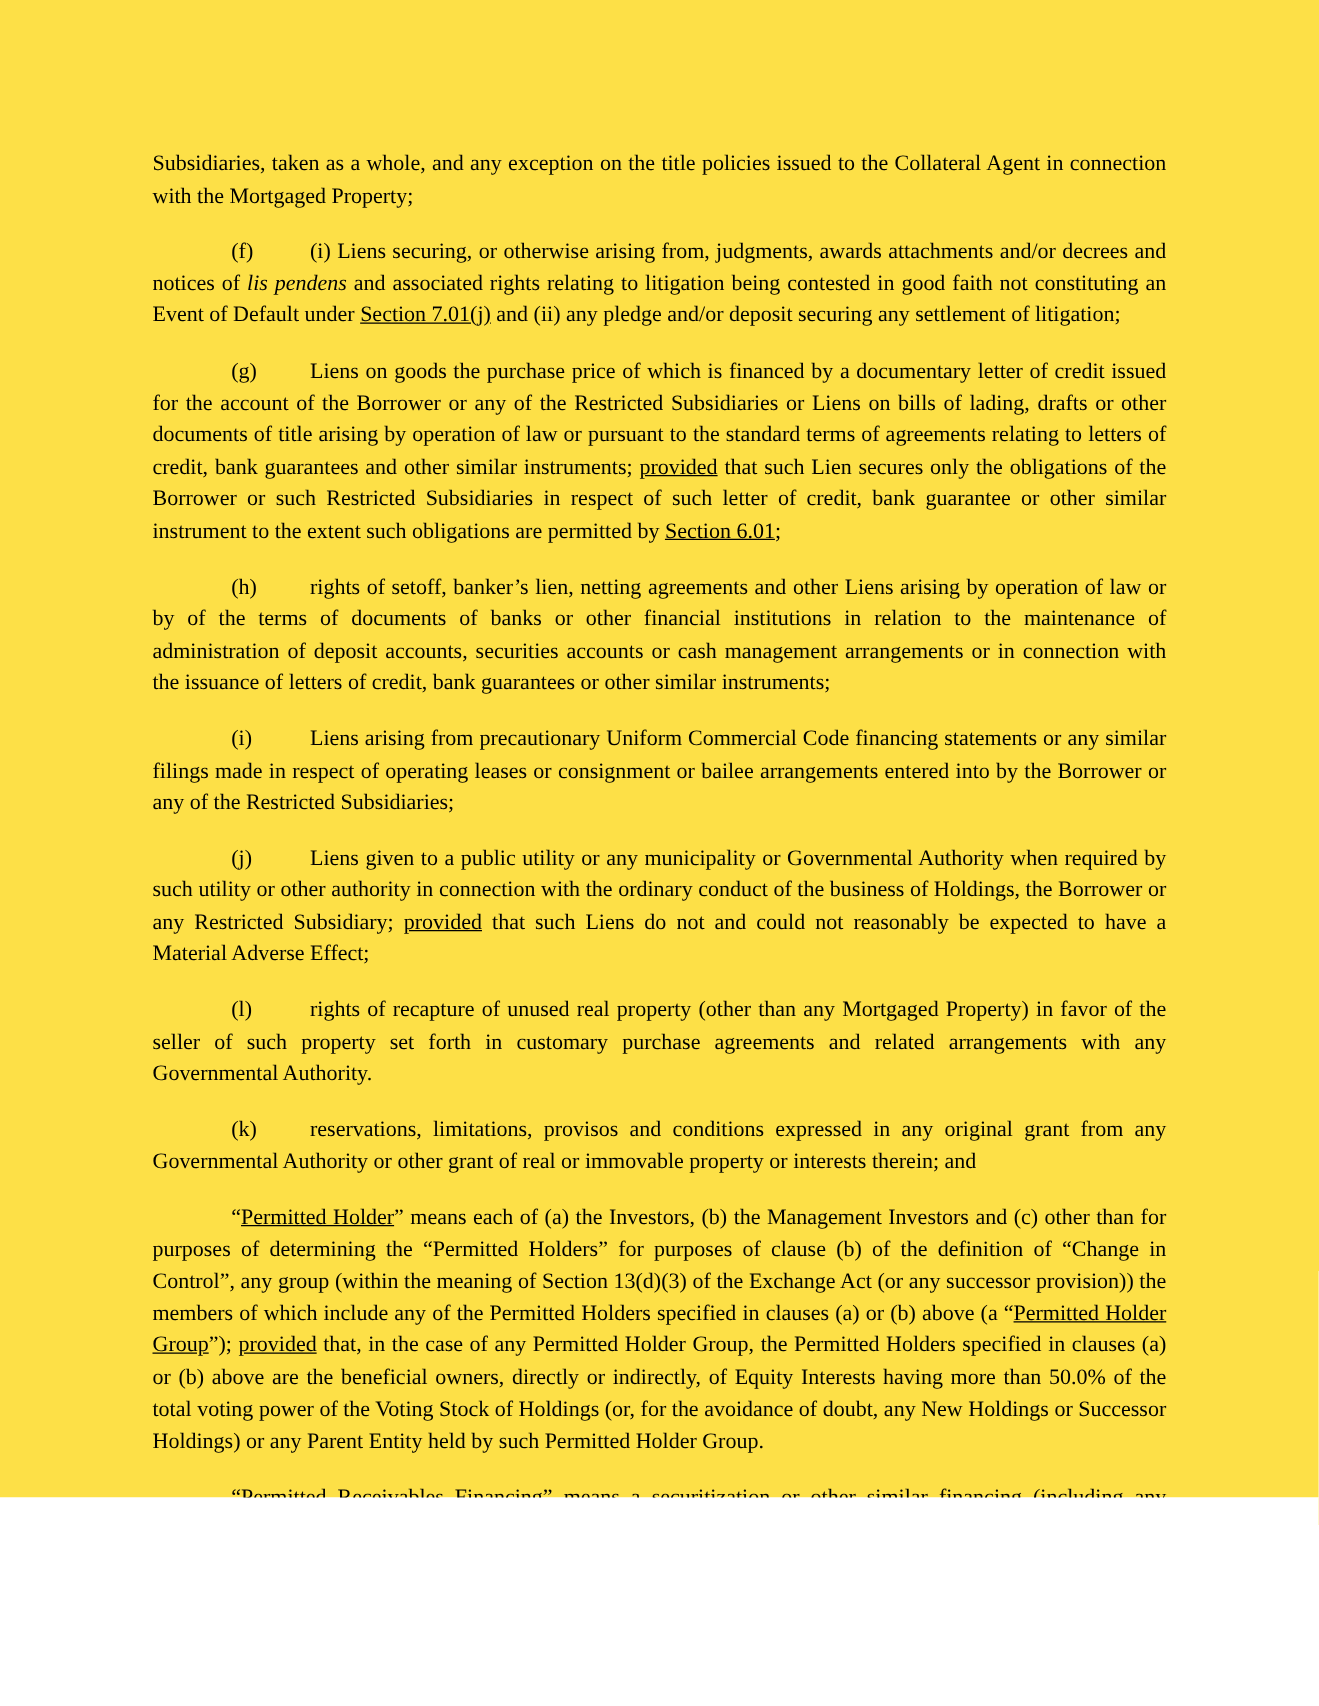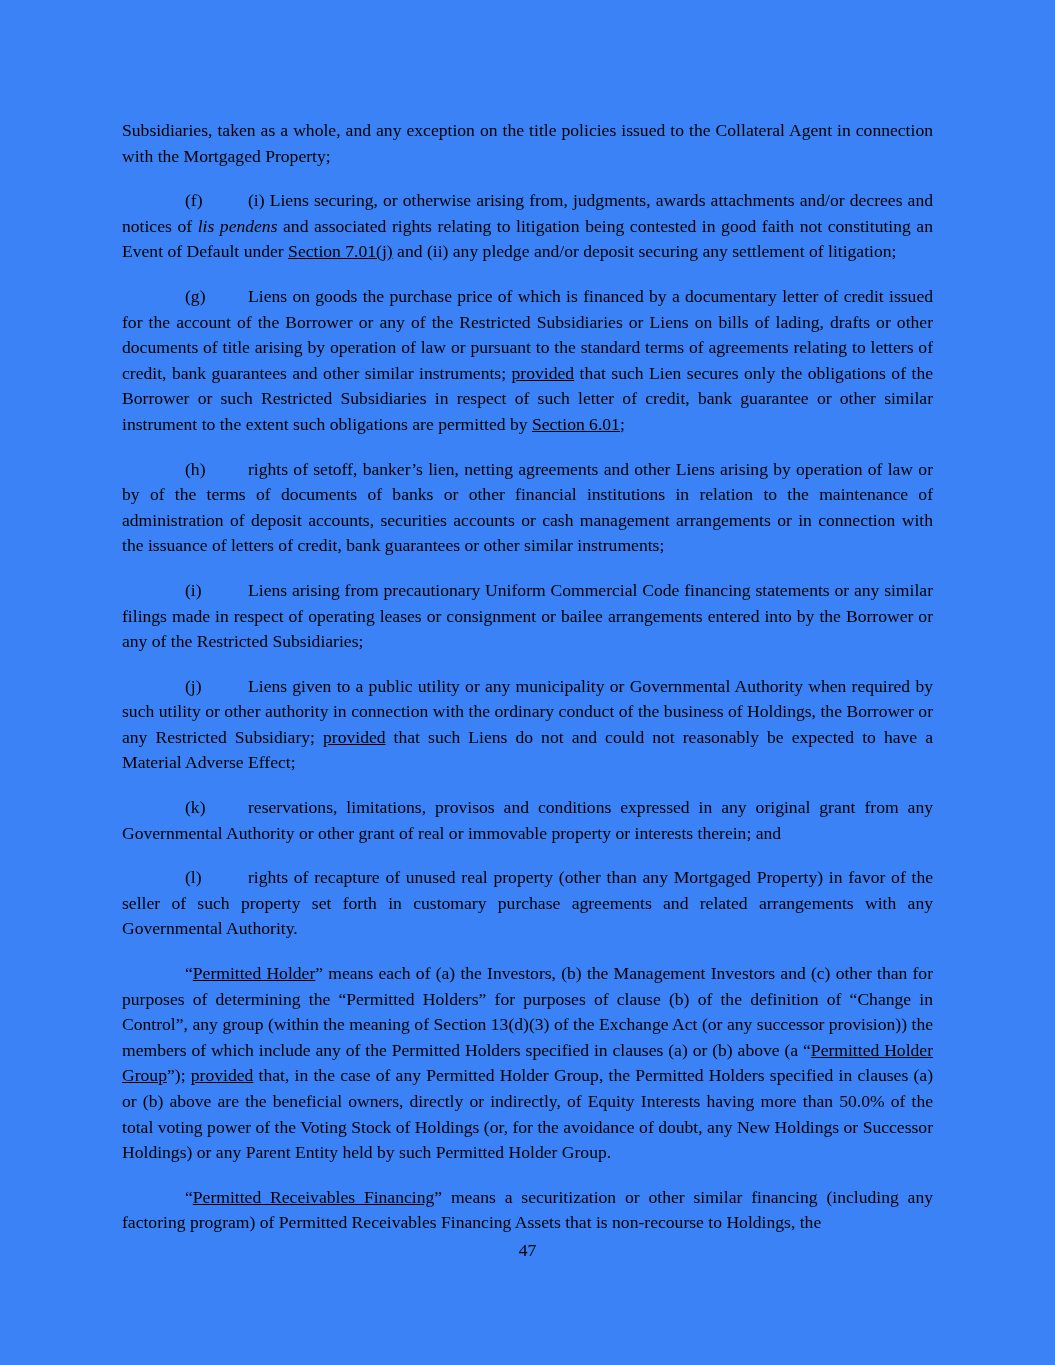--- a/index.html
+++ b/index.html
@@ -2,22 +2,22 @@
 <html><head>
 <meta charset="utf-8">
 <style>
   html, body {
     margin: 0;
     padding: 0;
     background: #ffffff;
   }
   .page {
     width: 1055px;
-    height: 1365px;
-    background: #3b82f6;
+    height: 1198px;
+    background: #fde047;
     position: relative;
     box-sizing: border-box;
     padding: 118px 122px 0 122px;
     font-family: "Liberation Serif", "DejaVu Serif", serif;
     font-size: 17.6px;
     line-height: 1.455;
     color: #000000;
   }
   .para {
     margin: 0 0 19px 0;
@@ -58,23 +58,23 @@
   <p class="para"><span class="lbl">(f)</span><span>(i)</span> <span>Liens securing, or otherwise arising from, judgments, awards attachments and/or decrees and notices of </span><i>lis pendens</i><span> and associated rights relating to litigation being contested in good faith not constituting an Event of Default under </span><u>Section 7.01(j)</u><span> and (ii) any pledge and/or deposit securing any settlement of litigation;</span></p>
 
   <p class="para"><span class="lbl">(g)</span><span>Liens on goods the purchase price of which is financed by a documentary letter of credit issued for the account of the Borrower or any of the Restricted Subsidiaries or Liens on bills of lading, drafts or other documents of title arising by operation of law or pursuant to the standard terms of agreements relating to letters of credit, bank guarantees and other similar instruments; </span><u>provided</u><span> that such Lien secures only the obligations of the Borrower or such Restricted Subsidiaries in respect of such letter of credit, bank guarantee or other similar instrument to the extent such obligations are permitted by </span><u>Section 6.01</u><span>;</span></p>
 
   <p class="para"><span class="lbl">(h)</span><span>rights of setoff, banker’s lien, netting agreements and other Liens arising by operation of law or by of the terms of documents of banks or other financial institutions in relation to the maintenance of administration of deposit accounts, securities accounts or cash management arrangements or in connection with the issuance of letters of credit, bank guarantees or other similar instruments;</span></p>
 
   <p class="para"><span class="lbl">(i)</span><span>Liens arising from precautionary Uniform Commercial Code financing statements or any similar filings made in respect of operating leases or consignment or bailee arrangements entered into by the Borrower or any of the Restricted Subsidiaries;</span></p>
 
   <p class="para"><span class="lbl">(j)</span><span>Liens given to a public utility or any municipality or Governmental Authority when required by such utility or other authority in connection with the ordinary conduct of the business of Holdings, the Borrower or any Restricted Subsidiary; </span><u>provided</u><span> that such Liens do not and could not reasonably be expected to have a Material Adverse Effect;</span></p>
 
+  <p class="para"><span class="lbl">(l)</span><span>rights of recapture of unused real property (other than any Mortgaged Property) in favor of the seller of such property set forth in customary purchase agreements and related arrangements with any Governmental Authority.</span></p>
+
   <p class="para"><span class="lbl">(k)</span><span>reservations, limitations, provisos and conditions expressed in any original grant from any Governmental Authority or other grant of real or immovable property or interests therein; and</span></p>
-
-  <p class="para"><span class="lbl">(l)</span><span>rights of recapture of unused real property (other than any Mortgaged Property) in favor of the seller of such property set forth in customary purchase agreements and related arrangements with any Governmental Authority.</span></p>
 
   <p class="para"><span class="firstline-indent"></span><span>“</span><u>Permitted Holder</u><span>” means each of (a) the Investors, (b) the Management Investors and (c) other than for purposes of determining the “Permitted Holders” for purposes of clause (b) of the definition of “Change in Control”, any group (within the meaning of Section 13(d)(3) of the Exchange Act (or any successor provision)) the members of which include any of the Permitted Holders specified in clauses (a) or (b) above (a “</span><u>Permitted Holder Group</u><span>”); </span><u>provided</u><span> that, in the case of any Permitted Holder Group, the Permitted Holders specified in clauses (a) or (b) above are the beneficial owners, directly or indirectly, of Equity Interests having more than 50.0% of the total voting power of the Voting Stock of Holdings (or, for the avoidance of doubt, any New Holdings or Successor Holdings) or any Parent Entity held by such Permitted Holder Group.</span></p>
 
 
   <p class="para"><span class="firstline-indent"></span><span>“</span><u>Permitted Receivables Financing</u><span>” means a securitization or other similar financing (including any factoring program) of Permitted Receivables Financing Assets that is non-recourse to Holdings, the</span></p>
 
   <div class="pageno">47</div>
 </div>
 
 </body></html>

